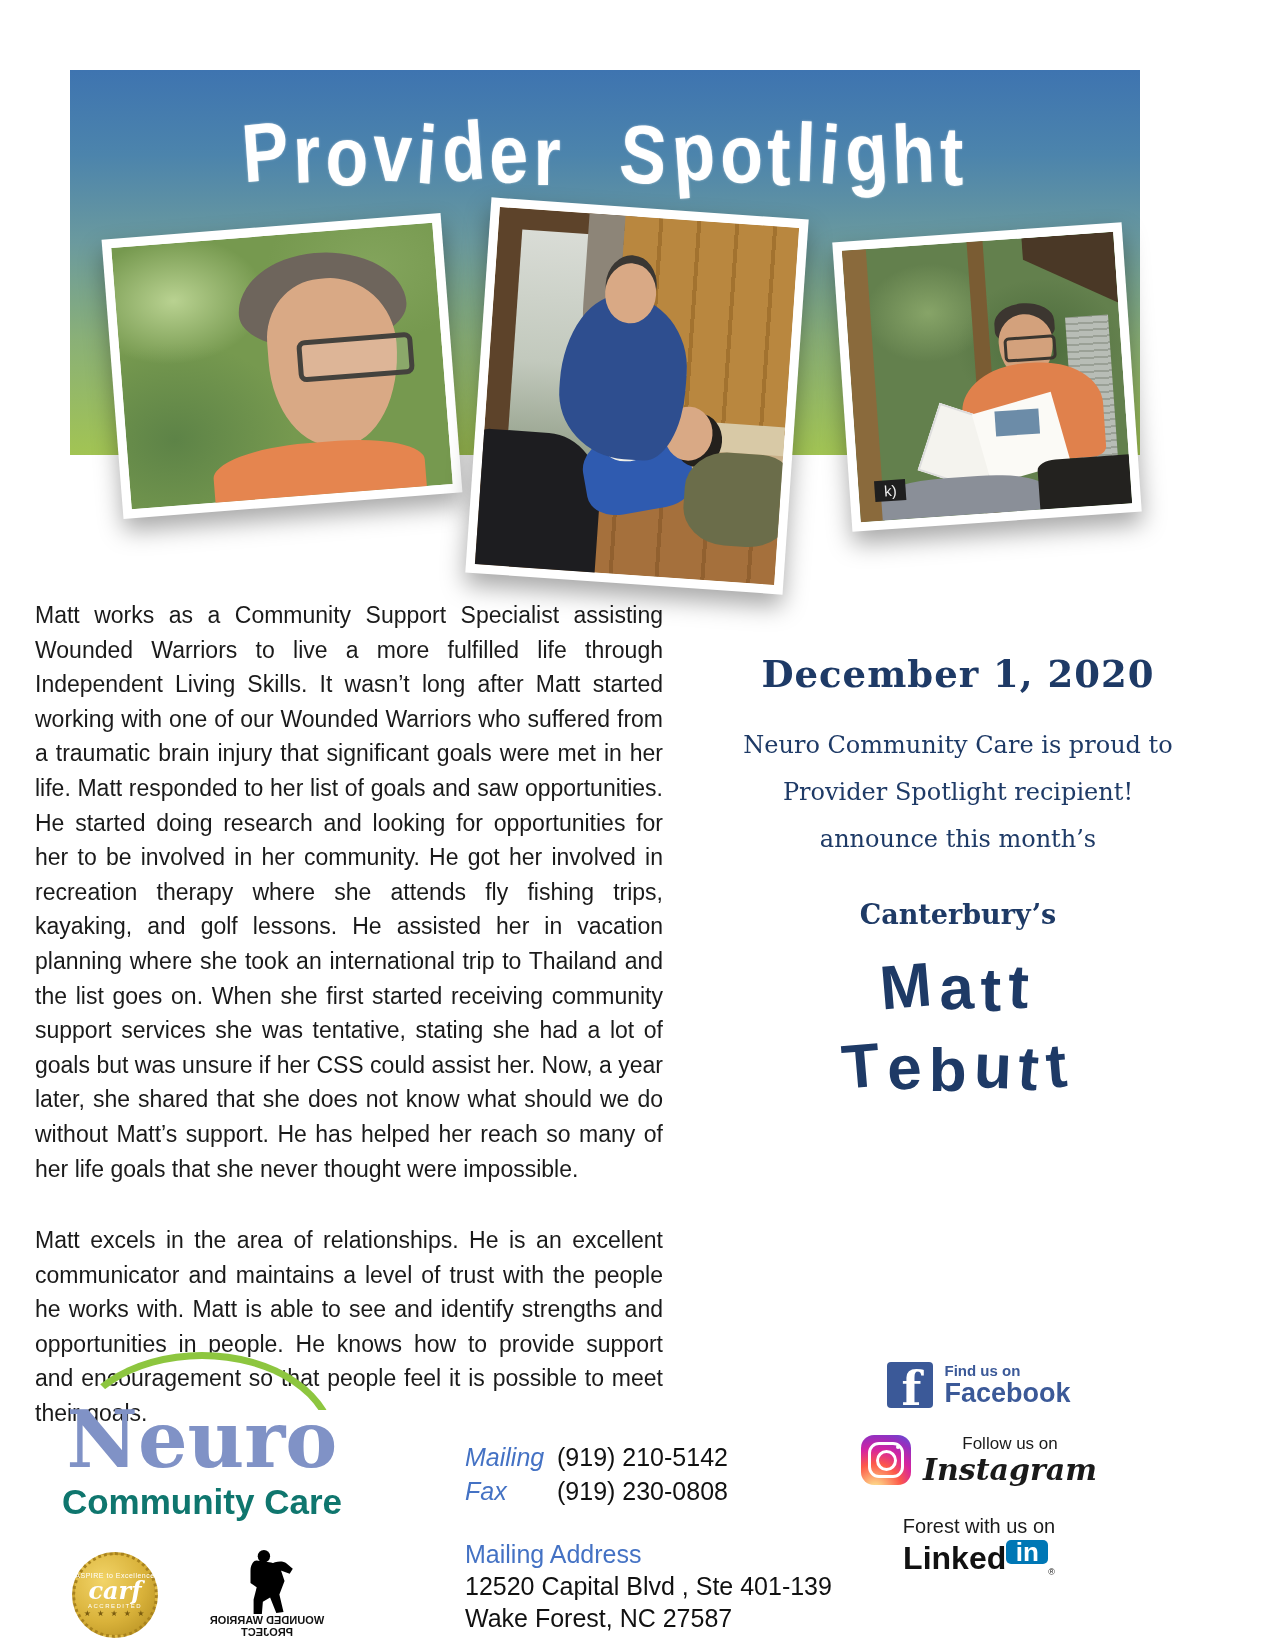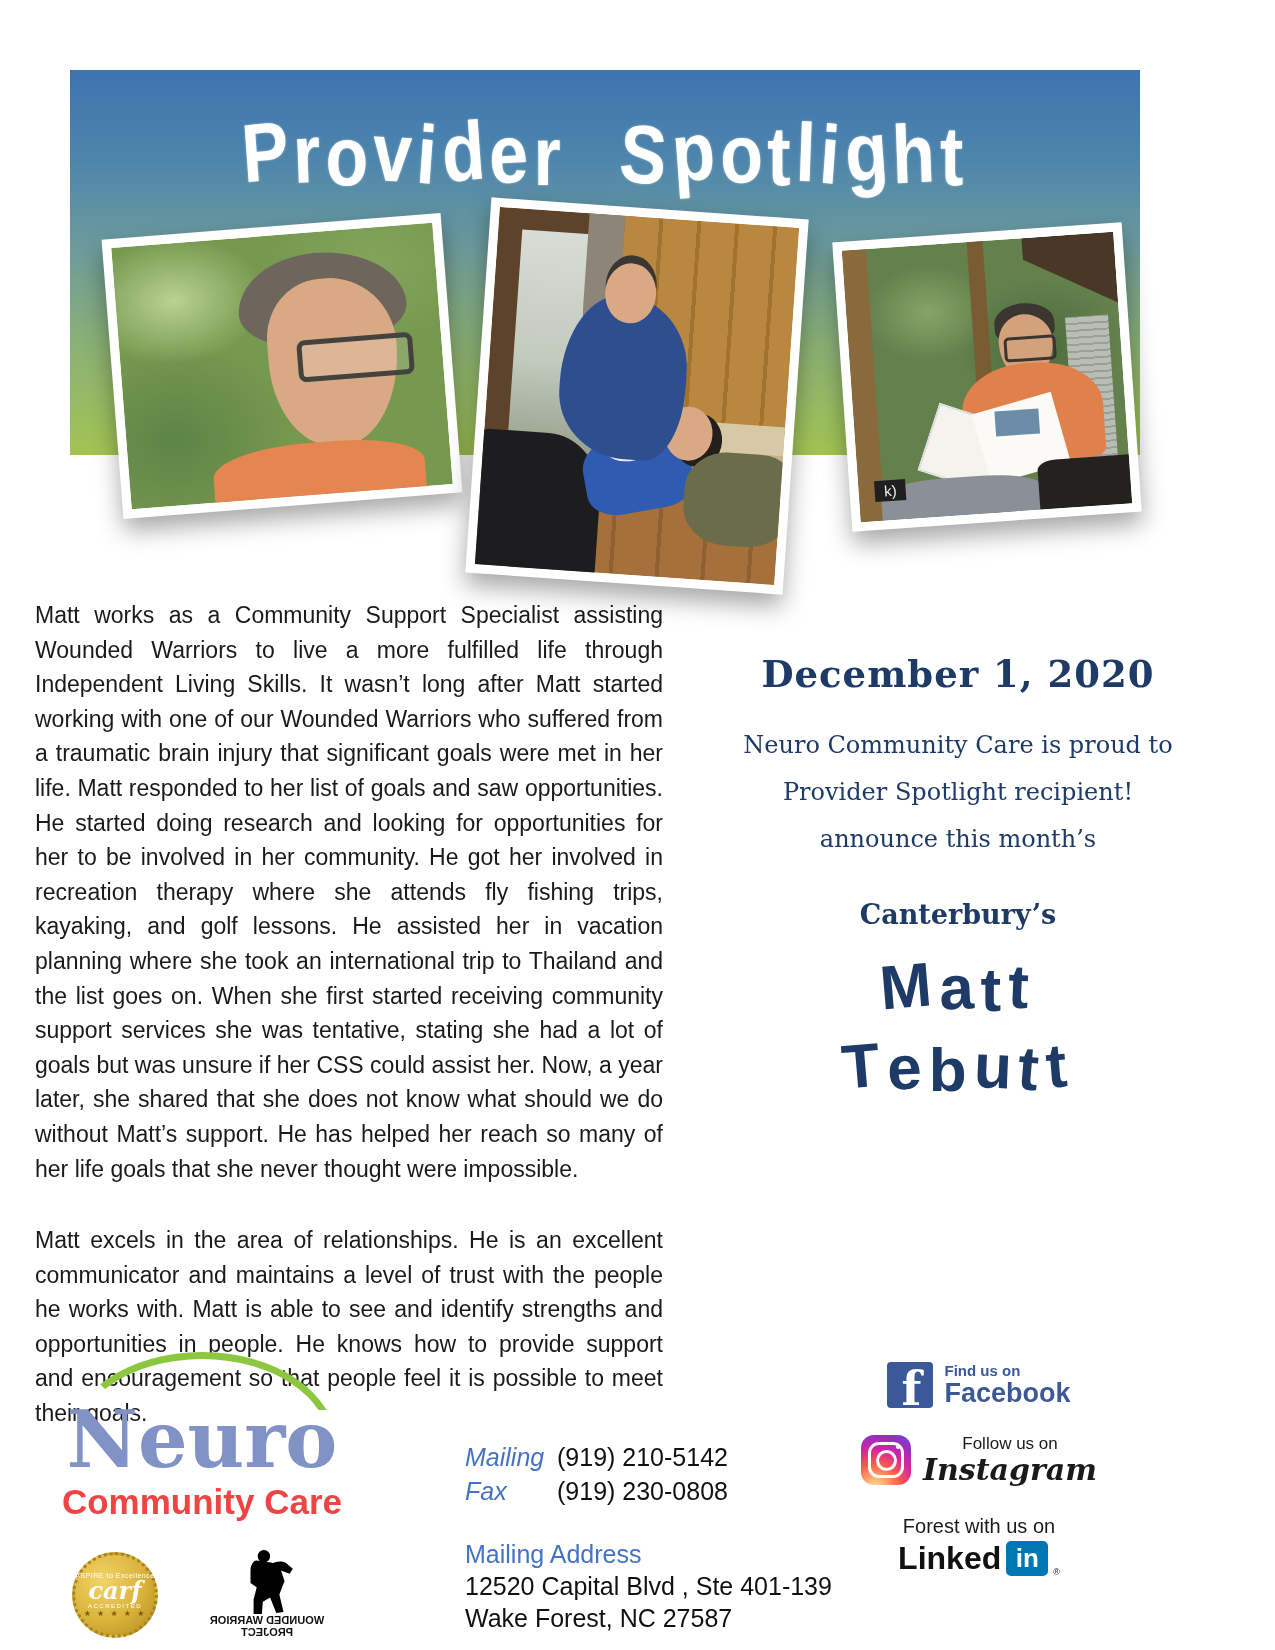--- a/index.html
+++ b/index.html
@@ -106,21 +106,21 @@
   .a-quote{margin-top:36px;text-align:left;font-style:italic;font-size:23px;line-height:37px;
            color:#24406e;padding-left:10px;}
   .qmark{font-style:normal;font-weight:700;font-size:30px;vertical-align:top;line-height:30px;}
 
   
   .logo-block{position:absolute;left:52px;top:1352px;width:300px;text-align:center;}
   .arc{width:254px;height:78px;margin:0 auto -46px auto;border:7px solid transparent;
        border-top:7px solid #8dc63f;border-radius:50%/100% 100% 0 0;}
   .brand{font-family:"DejaVu Serif","Liberation Serif",serif;font-weight:700;font-size:78px;
          color:#8092c6;line-height:84px;}
-  .brand-sub{font-size:35px;font-weight:700;color:#ef4444;margin-top:0;}
+  .brand-sub{font-size:35px;font-weight:700;color:#0f766e;margin-top:0;}
   .seals{display:flex;justify-content:center;align-items:flex-end;gap:44px;margin-top:26px;}
   .carf-seal{width:86px;height:86px;border-radius:50%;border:3px dotted #a8821d;
        background:radial-gradient(circle at 35% 32%,#f2d468 0%,#d9b23a 55%,#b08a1e 100%);
        display:flex;flex-direction:column;align-items:center;justify-content:center;box-sizing:border-box;}
   .carf-top{font-size:7px;color:#fff;letter-spacing:.5px;}
   .carf-word{font-family:"DejaVu Serif","Liberation Serif",serif;font-style:italic;font-weight:700;
        font-size:24px;color:#fff;line-height:24px;}
   .carf-sub{font-size:6px;color:#fff;letter-spacing:1.5px;}
   .carf-stars{font-size:8px;color:#7a5c10;letter-spacing:2px;}
   .wwp{width:130px;text-align:center;}
@@ -149,23 +149,23 @@
   .ig-frame{position:absolute;inset:7px;border:3px solid #fff;border-radius:11px;}
   .ig-lens{position:absolute;left:50%;top:50%;width:15px;height:15px;margin:-10.5px 0 0 -10.5px;
        border:3px solid #fff;border-radius:50%;}
   .ig-dot{position:absolute;right:11px;top:10px;width:4px;height:4px;background:#fff;border-radius:50%;}
   .ig-text{text-align:center;color:#1a1a1a;}
   .ig-follow{font-size:17px;line-height:19px;text-align:center;}
   .ig-name{font-family:"DejaVu Serif","Liberation Serif",serif;font-style:italic;font-weight:700;
        font-size:30px;line-height:33px;}
   .li-badge{margin-top:28px;text-align:center;}
   .li-top{font-size:20px;color:#1a1a1a;line-height:24px;}
-  .li-row{display:flex;align-items:center;justify-content:center;gap:5px;margin-top:2px;}
+  .li-row{display:flex;align-items:flex-start;justify-content:center;margin-top:2px;}
   .li-word{font-size:32px;font-weight:700;color:#111;}
-  .li-square{width:42px;height:35px;background:#0077b5;border-radius:5px;color:#fff;
+  .li-square{width:42px;height:24px;background:#0077b5;border-radius:5px;color:#fff;
        font-size:26px;font-weight:700;display:flex;align-items:center;justify-content:center;}
   .li-reg{font-size:9px;color:#111;align-self:flex-end;}
 </style>
 </head>
 <body>
 
 <div class="page">
 
   <div class="banner">
     <div class="banner-title"><span style="display: inline-block; transform: rotate(-4.8deg) translateY(-2px);">P</span><span style="display: inline-block; transform: rotate(-2.4deg) translateY(0px);">r</span><span style="display: inline-block; transform: rotate(0deg) translateY(2px);">o</span><span style="display: inline-block; transform: rotate(2.4deg) translateY(-1px);">v</span><span style="display: inline-block; transform: rotate(4.8deg) translateY(1px);">i</span><span style="display: inline-block; transform: rotate(-4.8deg) translateY(-2px);">d</span><span style="display: inline-block; transform: rotate(-2.4deg) translateY(0px);">e</span><span style="display: inline-block; transform: rotate(0deg) translateY(2px);">r</span><span> </span><span style="display: inline-block; transform: rotate(4.8deg) translateY(1px);">S</span><span style="display: inline-block; transform: rotate(-4.8deg) translateY(-2px);">p</span><span style="display: inline-block; transform: rotate(-2.4deg) translateY(0px);">o</span><span style="display: inline-block; transform: rotate(0deg) translateY(2px);">t</span><span style="display: inline-block; transform: rotate(2.4deg) translateY(-1px);">l</span><span style="display: inline-block; transform: rotate(4.8deg) translateY(1px);">i</span><span style="display: inline-block; transform: rotate(-4.8deg) translateY(-2px);">g</span><span style="display: inline-block; transform: rotate(-2.4deg) translateY(0px);">h</span><span style="display: inline-block; transform: rotate(0deg) translateY(2px);">t</span></div>

